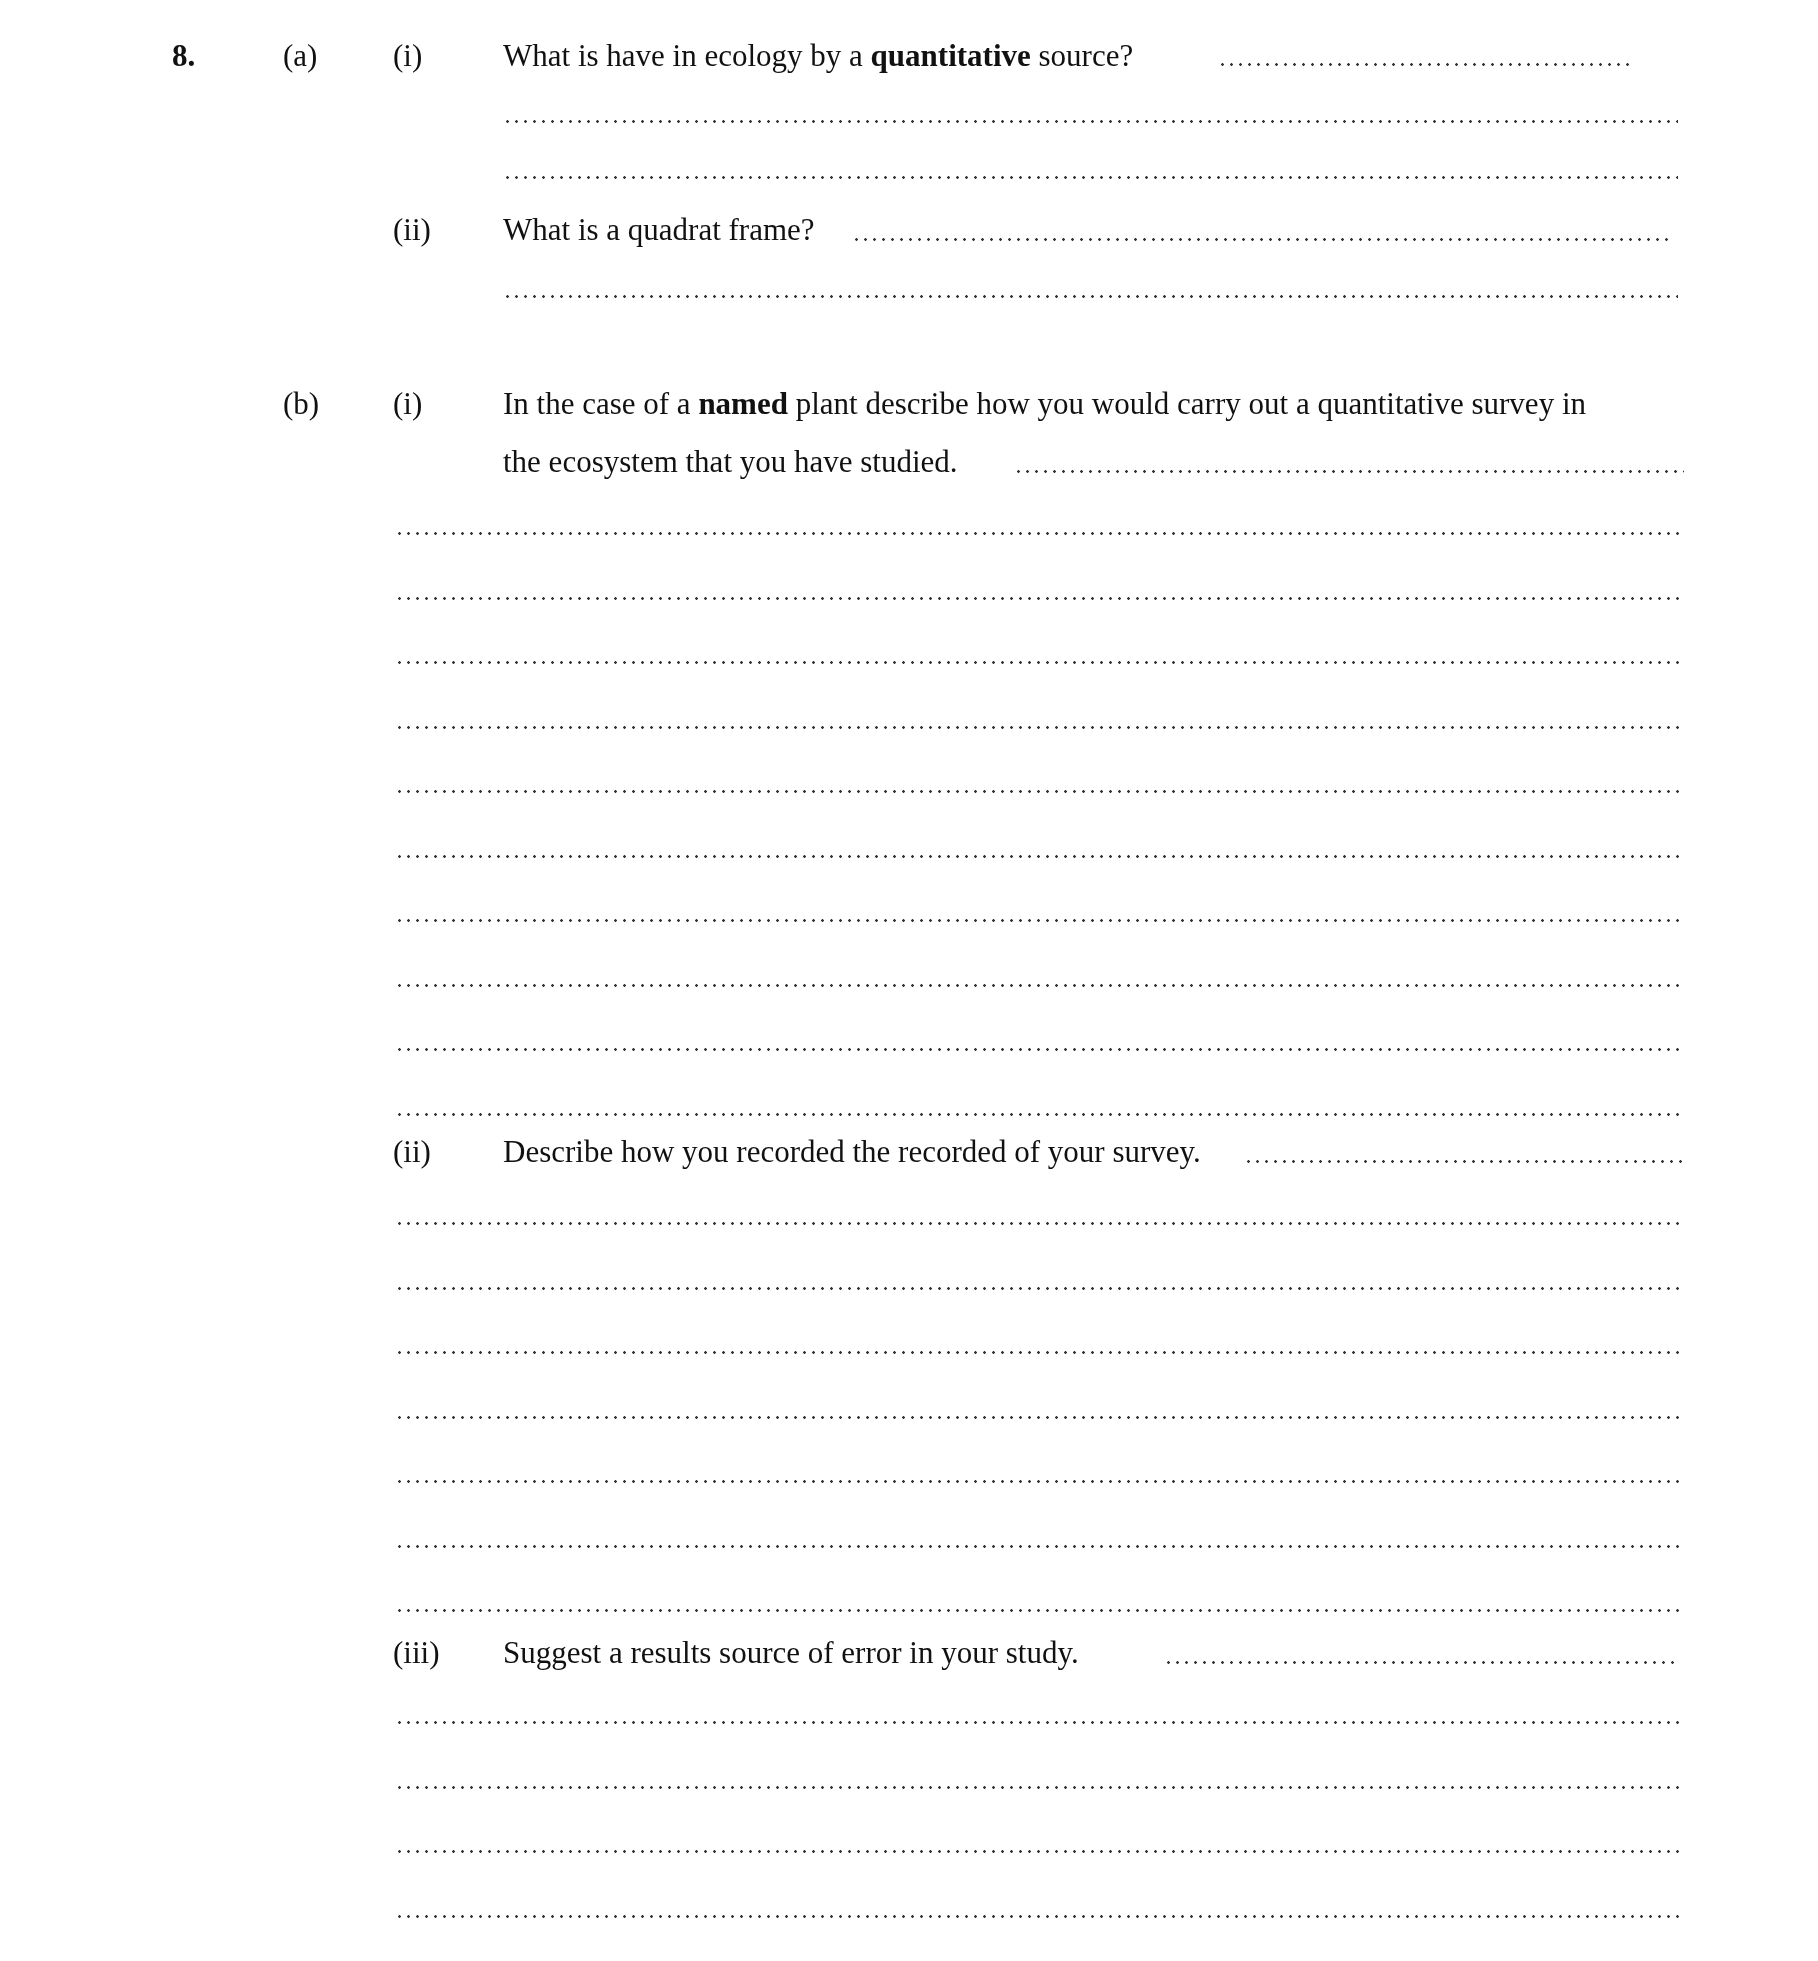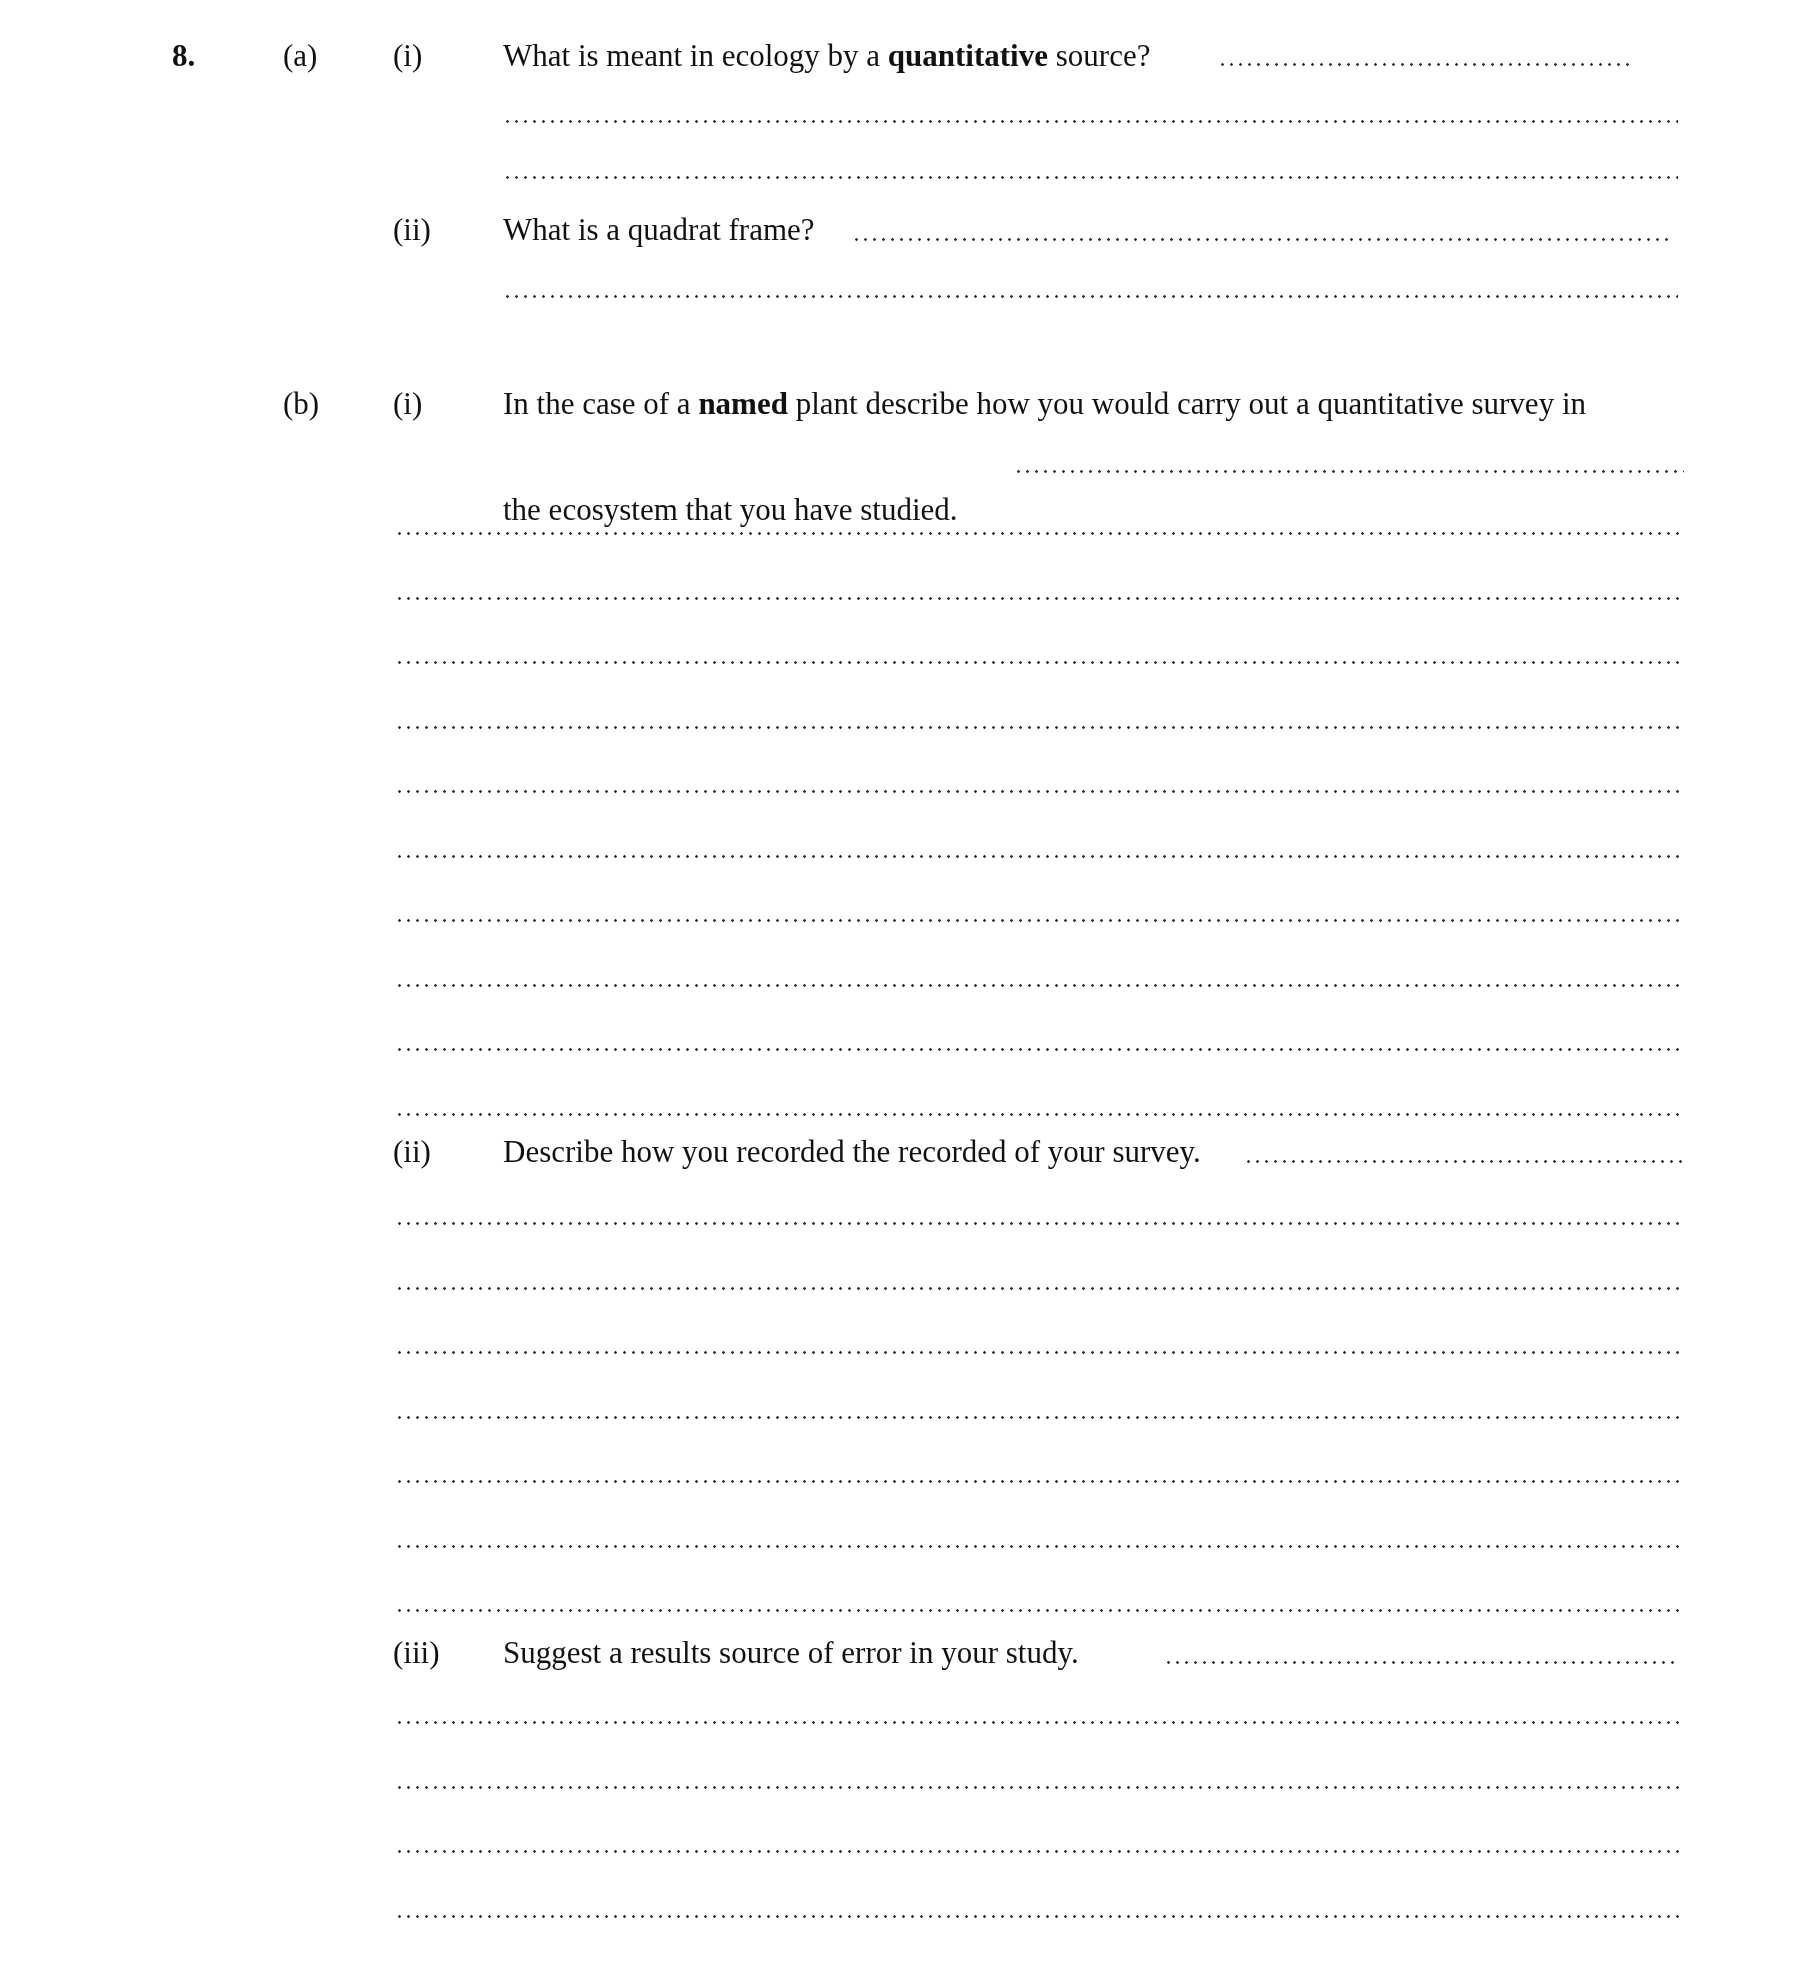--- a/index.html
+++ b/index.html
@@ -12,34 +12,34 @@
             background-image: radial-gradient(circle, #333 1.2px, transparent 1.5px);
             background-size: 9px 3px; background-repeat: repeat-x; }
   </style>
 </head>
 <body>
 
 <div class="abs qnum" style="left:172px; top:36px;">8.</div>
 
 <div class="abs" style="left:283px; top:36px;">(a)</div>
 <div class="abs" style="left:393px; top:36px;">(i)</div>
-<div class="abs" style="left:503px; top:36px;"><span>What is meant in ecology by a </span><b>quantitative</b><span> source?</span></div>
+<div class="abs" style="left:503px; top:36px;"><span>What is have in ecology by a </span><b>quantitative</b><span> source?</span></div>
 <div class="dots" style="left:1218px; width:415px; top:63px;"></div>
 <div class="dots" style="left:503px; width:1175px; top:120px;"></div>
 <div class="dots" style="left:503px; width:1175px; top:176px;"></div>
 
 <div class="abs" style="left:393px; top:210px;">(ii)</div>
 <div class="abs" style="left:503px; top:210px;">What is a quadrat frame?</div>
 <div class="dots" style="left:852px; width:820px; top:238px;"></div>
 <div class="dots" style="left:503px; width:1175px; top:295px;"></div>
 
 <div class="abs" style="left:283px; top:384px;">(b)</div>
 <div class="abs" style="left:393px; top:384px;">(i)</div>
 <div class="abs" style="left:503px; top:384px;text-align:right;"><span>In the case of a </span><b>named</b><span> plant describe how you would carry out a quantitative survey in</span></div>
-<div class="abs" style="left:503px; top:442px;margin-top:48px;">the ecosystem that you have studied.</div>
+<div class="abs" style="left:503px; top:442px;">the ecosystem that you have studied.</div>
 <div class="dots" style="left:1014px; width:670px; top:470px;"></div>
 
 <div class="dots" style="left:395px; width:1290px; top:532px;"></div>
 <div class="dots" style="left:395px; width:1290px; top:597px;"></div>
 <div class="dots" style="left:395px; width:1290px; top:661px;"></div>
 <div class="dots" style="left:395px; width:1290px; top:726px;"></div>
 <div class="dots" style="left:395px; width:1290px; top:790px;"></div>
 <div class="dots" style="left:395px; width:1290px; top:855px;"></div>
 <div class="dots" style="left:395px; width:1290px; top:919px;"></div>
 <div class="dots" style="left:395px; width:1290px; top:984px;"></div>

